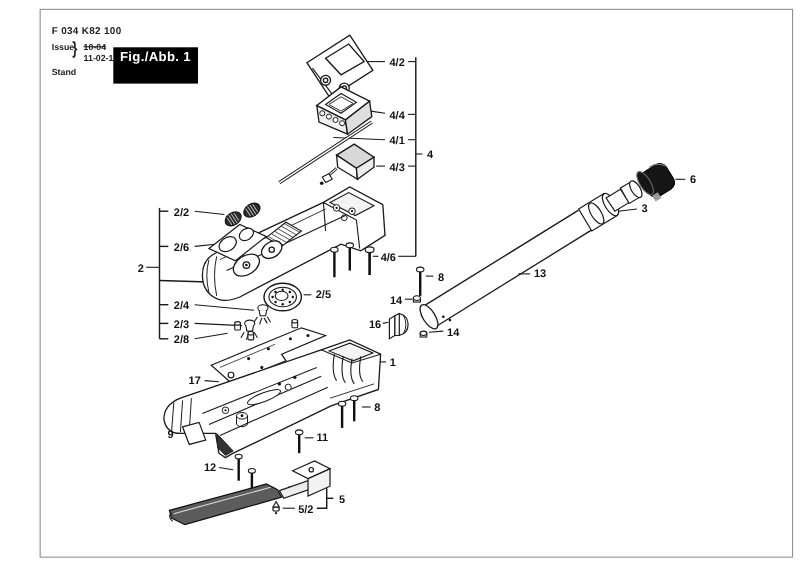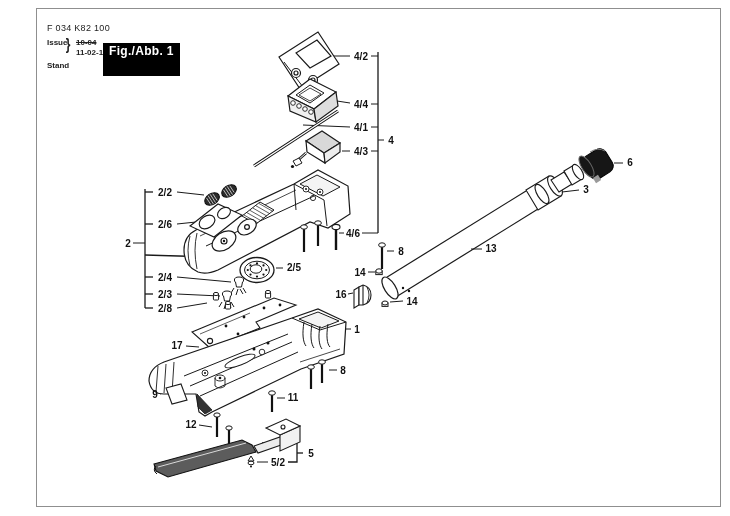--- a/index.html
+++ b/index.html
@@ -1,21 +1,21 @@
 <!DOCTYPE html>
 <html><head>
 <meta charset="utf-8">
 <style>
   html,body{margin:0;padding:0;background:#fff;}
   .page{position:relative;width:730px;height:516px;background:#ffffff;
         font-family:"Liberation Sans",sans-serif;color:#111;overflow:hidden;}
   .frame{position:absolute;left:36px;top:8px;width:685px;height:499px;
          border:1px solid #8f8f8f;box-sizing:border-box;}
   .abs{position:absolute;white-space:nowrap;}
-  .hdr-partnum{left:47px;top:23px;font-size:9px;letter-spacing:.3px;font-weight:normal;color:#222;}
+  .hdr-partnum{left:47px;top:23px;font-size:9px;letter-spacing:.3px;font-weight:bold;color:#222;}
   .hdr-small{font-size:8px;color:#222;font-weight:bold;}
   .hdr-issue-label{left:47px;top:38px;}
   .hdr-stand-label{left:47px;top:61px;}
   .hdr-brace{left:65px;top:36px;font-size:16px;transform:scaleX(.75);color:#222;font-weight:bold;}
   .hdr-issue-value{left:76px;top:38px;text-decoration:line-through;}
   .hdr-stand-value{left:76px;top:48px;}
   .fig-badge{left:103px;top:43px;background:#000;color:#fff;font-weight:bold;
              font-size:12px;padding:1px 6px 18px 6px;letter-spacing:.3px;}
   .footer{left:603px;top:443px;font-size:8px;line-height:9.5px;color:#222;}
   svg{position:absolute;left:0;top:0;}

